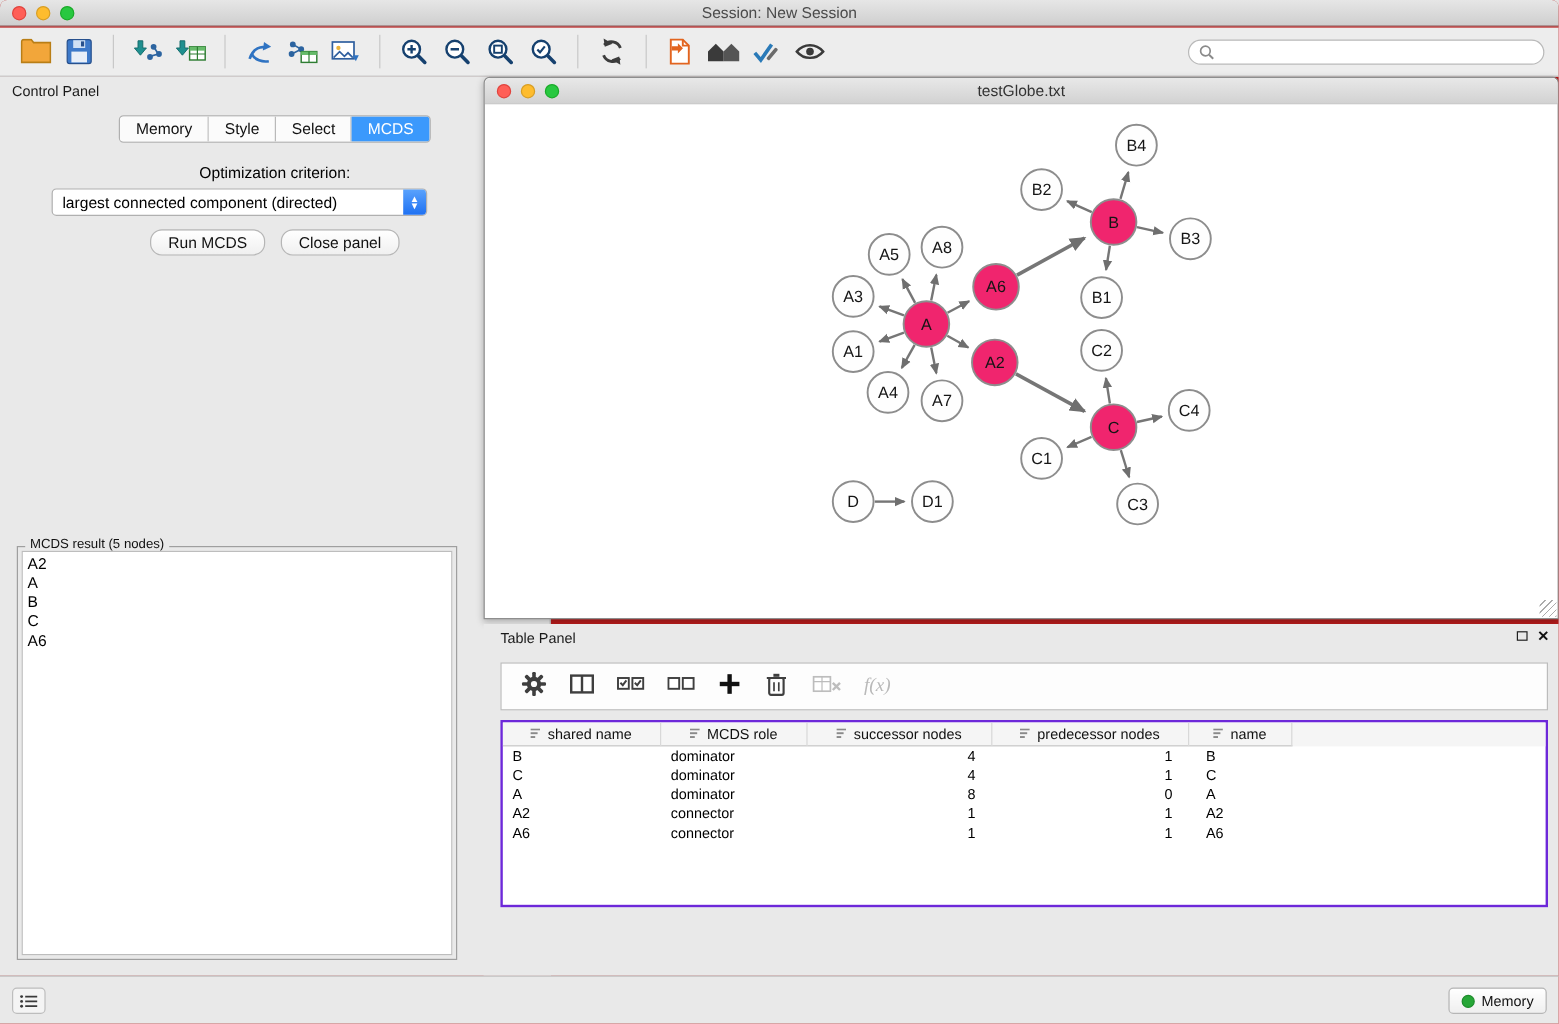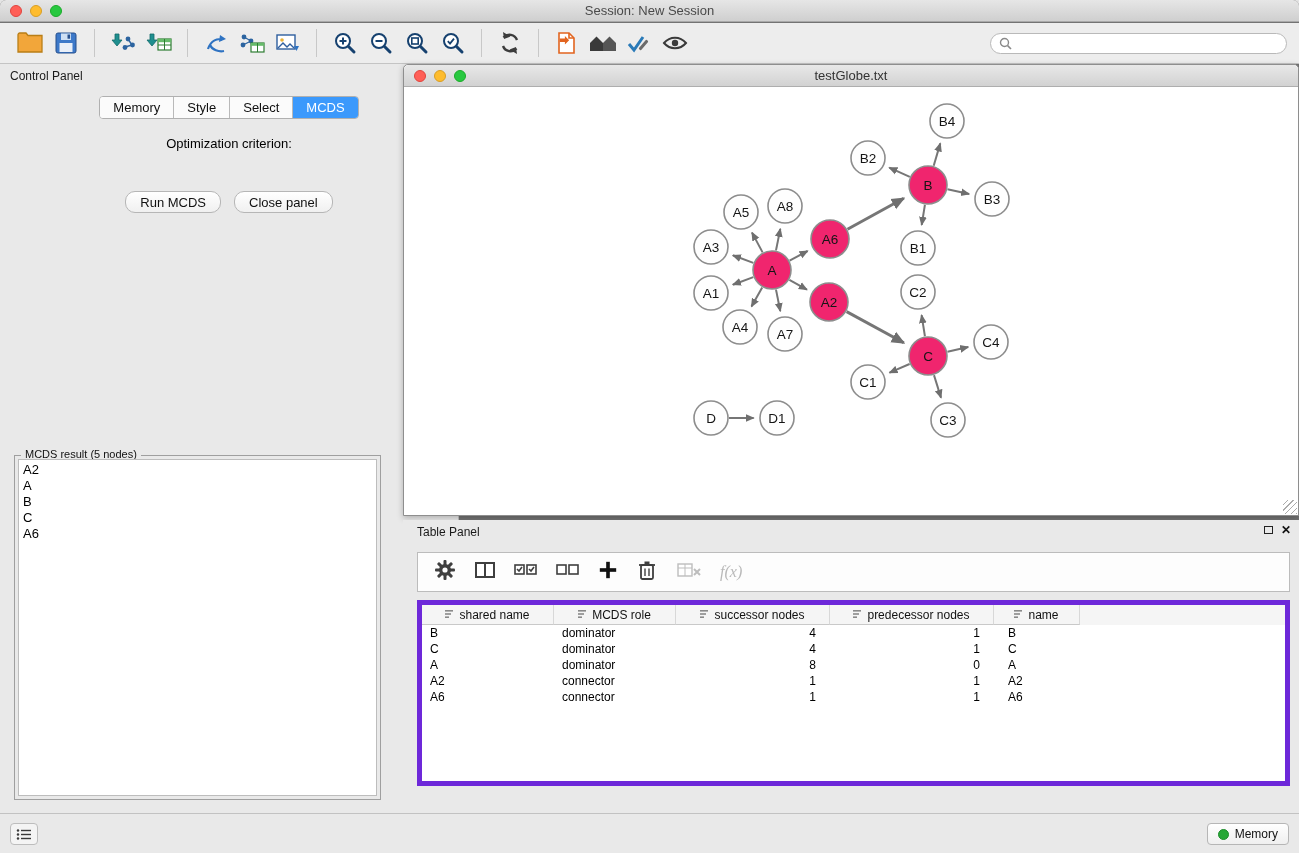--- a/index.html
+++ b/index.html
@@ -1,18 +1,18 @@
 <!DOCTYPE html>
 <html><head>
 <meta charset="utf-8">
 <style>
   * { margin:0; padding:0; box-sizing:border-box; }
   html,body { width:1299px; height:853px; overflow:hidden;
     font-family:"Liberation Sans", sans-serif; background:#e4e4e4; }
-  .app { position:relative; width:1299px; height:853px; background:#737373;
+  .app { position:relative; width:1299px; height:853px; background:#b91c1c;
     border-radius:6px 6px 0 0; overflow:hidden; }
 
   
   .titlebar { position:absolute; left:0; top:0; right:0; height:22px;
     background:linear-gradient(#e6e6e6,#cfcfcf); border-bottom:1px solid #a9a9a9; }
   .traffic { position:absolute; left:10px; top:5px; display:flex; gap:8px; }
   .tl { width:12px; height:12px; border-radius:50%; display:inline-block; }
   .tl.red    { background:#ff5f57; border:1px solid #e0443e; }
   .tl.yellow { background:#febc2e; border:1px solid #d89e24; }
   .tl.green  { background:#28c840; border:1px solid #1aab29; }
@@ -91,22 +91,22 @@
     background:repeating-linear-gradient(135deg, transparent 0 3px, #ababab 3px 4px); }
 
   
   #table-panel { position:absolute; left:403px; top:520px; width:896px; height:293px;
     background:#e9e9e9; }
   .tbl-toolbar { position:absolute; left:14px; right:9px; top:32px; height:40px;
     background:#fdfdfd; border:1px solid #bcbcbc; display:flex; align-items:center;
     gap:18px; padding:0 16px; }
   .fx { font-family:"Liberation Serif", serif; font-style:italic; font-size:16px;
     color:#b9b9b9; }
-  .tbl-box { position:absolute; left:14px; right:9px; top:80px; height:186px;
-    background:#fff; border:5px solid #6d28d9; overflow:hidden; }
+  .tbl-box { position:absolute; left:14px; right:9px; top:80px; height:156px;
+    background:#fff; border:2px solid #6d28d9; overflow:hidden; }
   .thead { display:flex; background:#f5f5f5; }
   .th { height:20px; display:flex; align-items:center; justify-content:center;
     gap:4px; font-size:12px; color:#111; border-right:1px solid #d8d8d8;
     border-bottom:1px solid #c9c9c9; }
   .tr { display:flex; height:16px; }
   .td { display:flex; align-items:center; font-size:12px; color:#000; }
   .col0 { width:132px; } .col1 { width:122px; } .col2 { width:154px; }
   .col3 { width:164px; } .col4 { width:86px; }
   .td.col0 { padding-left:8px; } .td.col1 { padding-left:8px; }
   .td.col4 { padding-left:14px; }
@@ -284,20 +284,27 @@
         <span class="close-ic">✕</span>
       </span>
     </div>
     <div id="cp-tabs-wrap"><span class="seg-group" id="cp-tabs">
           <span class="seg">Memory</span>
           <span class="seg">Style</span>
           <span class="seg">Select</span>
           <span class="seg active">MCDS</span>
         </span></div>
     <div class="opt-label">Optimization criterion:</div>
+    <div class="dropdown">
+      <span class="dd-text">largest connected component (directed)</span>
+      <span class="dd-stepper">
+          <span>▲</span>
+          <span>▼</span>
+        </span>
+    </div>
     <div class="btn-row">
       <span class="push-btn">Run MCDS</span>
       <span class="push-btn">Close panel</span>
     </div>
     <div class="groupbox">
       <span class="legend">MCDS result (5 nodes)</span>
       <div class="listbox" id="result-list">
           <div class="result-item">A2</div>
           <div class="result-item">A</div>
           <div class="result-item">B</div>

